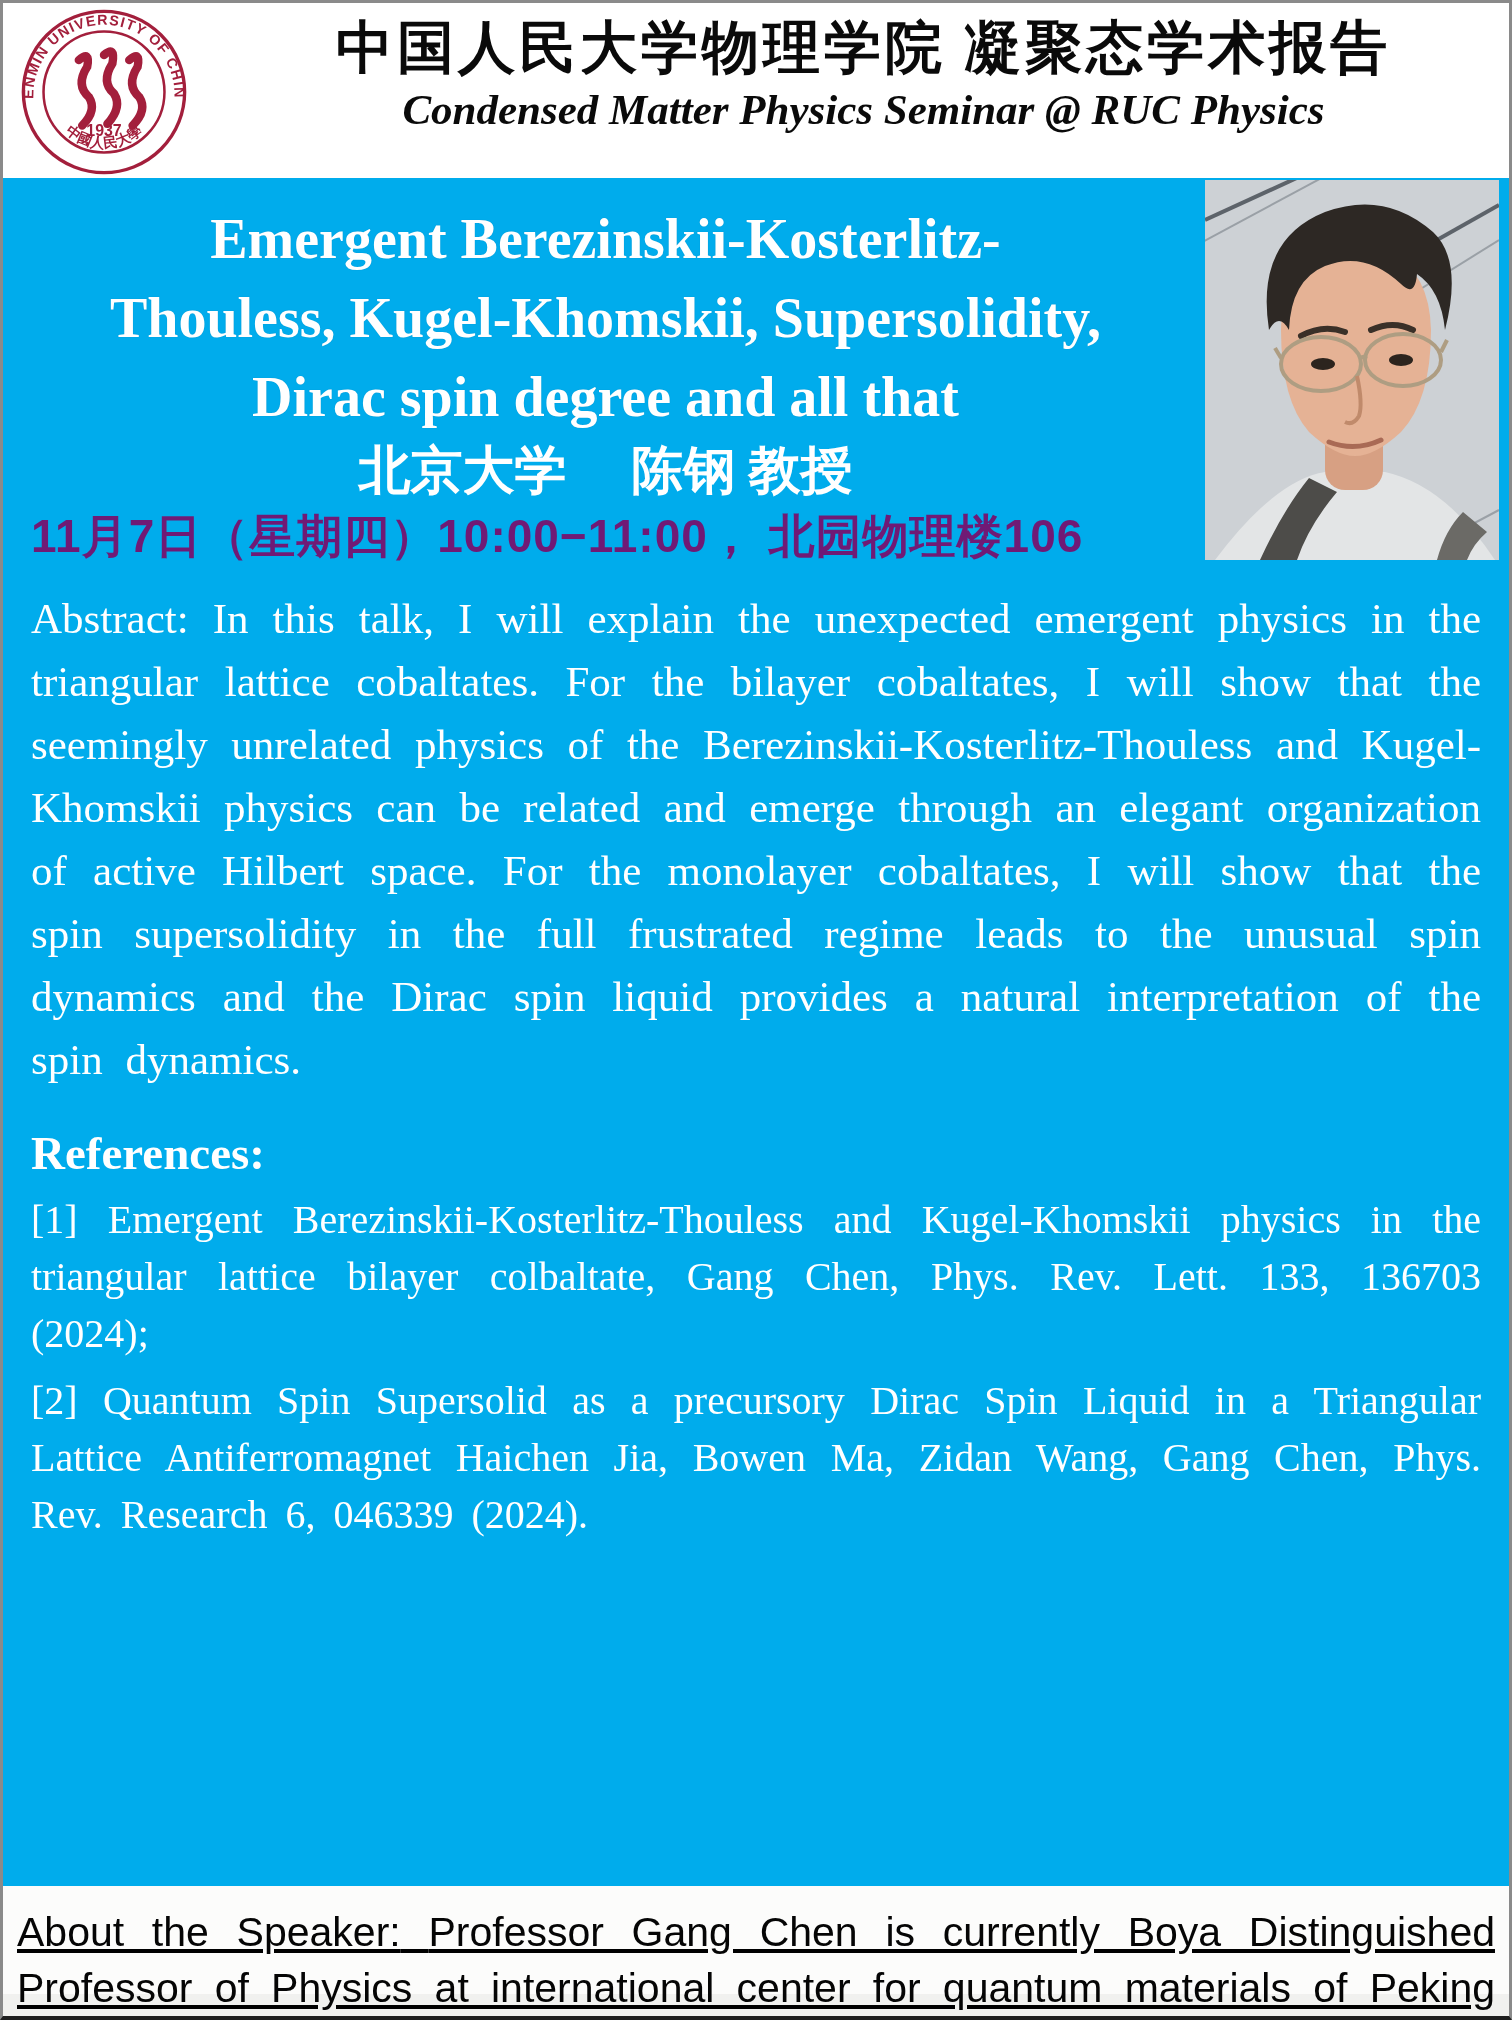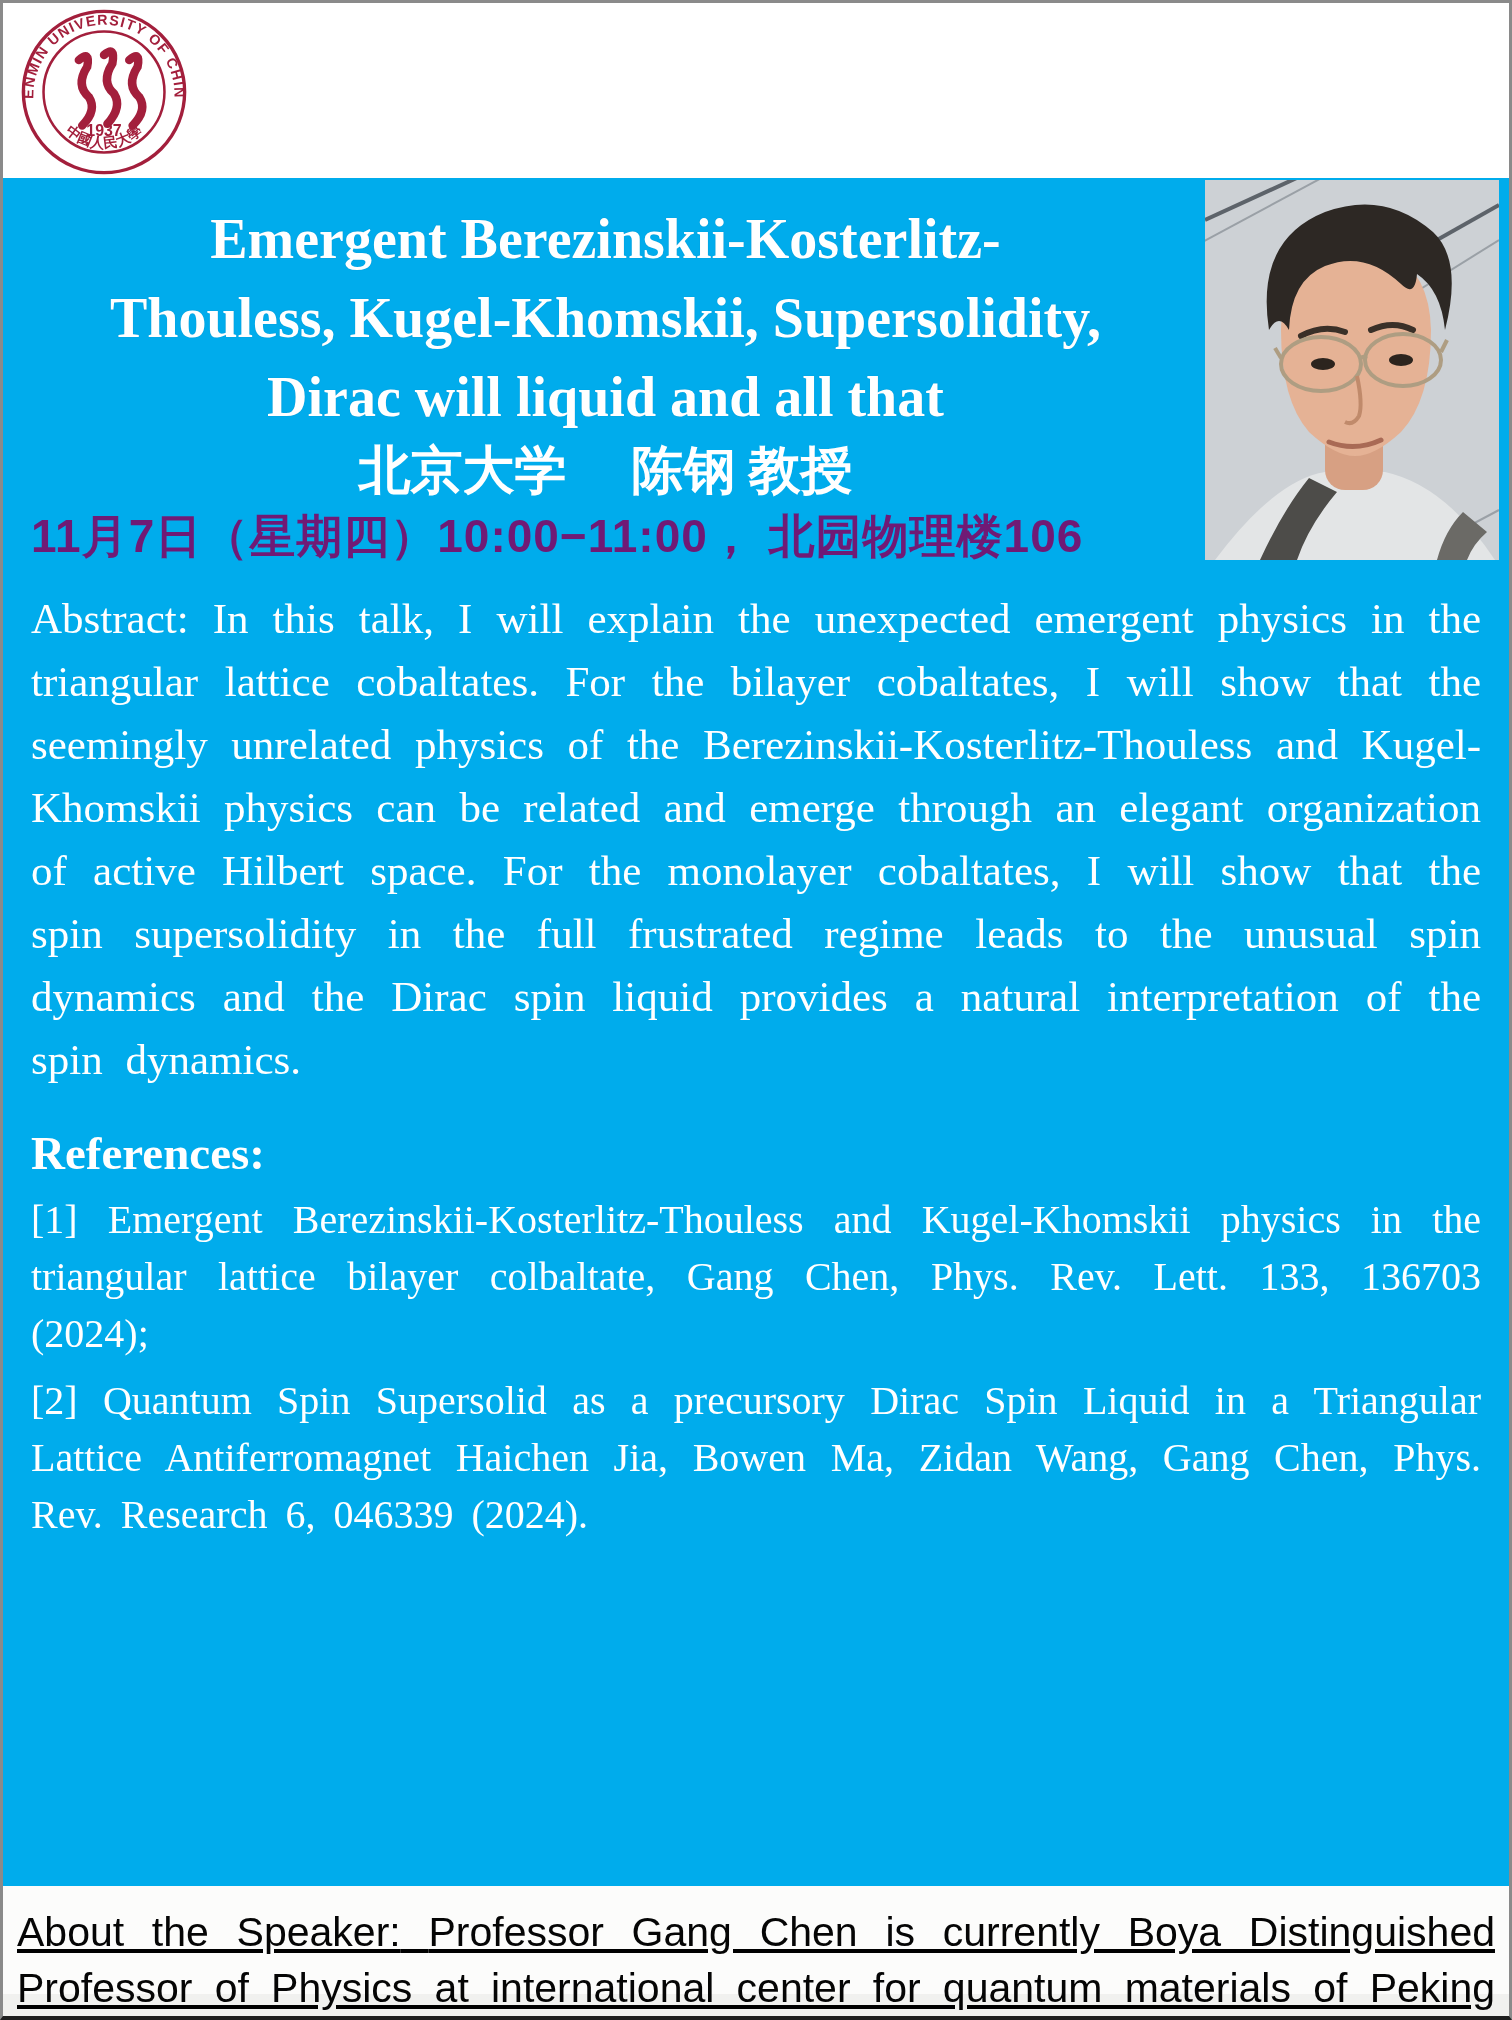--- a/index.html
+++ b/index.html
@@ -98,20 +98,24 @@
       <g stroke="#A31F3C" fill="none" stroke-linecap="round">
         <path d="M70,62 q14,-12 10,8 q-14,22 2,36 q10,16 -8,34" stroke-width="10"></path>
         <path d="M100,56 q14,-12 10,10 q-14,22 2,36 q10,16 -8,36" stroke-width="10"></path>
         <path d="M130,62 q14,-12 10,8 q-14,22 2,36 q10,16 -8,34" stroke-width="10"></path>
       </g>
       <text x="100" y="152" text-anchor="middle" fill="#A31F3C" font-size="19" font-weight="bold" font-family="Liberation Sans, sans-serif">1937</text>
       <text fill="#A31F3C" font-size="17" font-weight="bold">
         <textPath href="#sealBottomArc" startOffset="50%" text-anchor="middle">中國人民大學</textPath>
       </text>
     </svg>
+    <div class="header-titles">
+      <div class="header-cn">中国人民大学物理学院 凝聚态学术报告</div>
+      <div class="header-en">Condensed Matter Physics Seminar @ RUC Physics</div>
+    </div>
   </div>
 
   <div class="main-blue">
 
     <div class="speaker-photo">
       <svg viewBox="0 0 294 380" width="294" height="380">
         <rect x="0" y="0" width="294" height="380" fill="#cdd1d5"></rect>
         <g stroke="#9aa0a6" stroke-width="2">
           <line x1="-10" y1="66" x2="150" y2="-20"></line>
           <line x1="150" y1="150" x2="294" y2="60"></line>
@@ -148,21 +152,21 @@
         <ellipse cx="196" cy="180" rx="12" ry="6" fill="#2c241e"></ellipse>
 
         <path d="M152,196 q6,28 2,40 q-6,10 -14,6" stroke="#c08a6b" stroke-width="4" fill="none"></path>
         <path d="M124,262 q26,10 52,-2" stroke="#a96a55" stroke-width="5" fill="none" stroke-linecap="round"></path>
       </svg>
     </div>
 
     <div class="talk-title">
       <div>Emergent Berezinskii-Kosterlitz-</div>
       <div>Thouless, Kugel-Khomskii, Supersolidity,</div>
-      <div>Dirac will liquid and all that</div>
+      <div>Dirac spin degree and all that</div>
     </div>
 
     <div class="speaker-line">北京大学　 陈钢  教授</div>
 
     <div class="date-line">11月7日（星期四）10:00−11:00，  北园物理楼106</div>
 
     <p class="abstract-par"><b>Abstract:</b> <span>In this talk, I will explain the unexpected emergent physics in the triangular lattice cobaltates. For the bilayer cobaltates, I will show that the seemingly unrelated physics of the Berezinskii-Kosterlitz-Thouless and Kugel-Khomskii physics can be related and emerge through an elegant organization of active Hilbert space. For the monolayer cobaltates, I will show that the spin supersolidity in the full frustrated regime leads to the unusual spin dynamics and the Dirac spin liquid provides a natural interpretation of the spin dynamics.</span></p>
 
     <div class="refs-heading">References:</div>
     <p class="ref-par">[1] Emergent Berezinskii-Kosterlitz-Thouless and Kugel-Khomskii physics in the triangular lattice bilayer colbaltate, Gang Chen, Phys. Rev. Lett. 133, 136703 (2024);</p>

